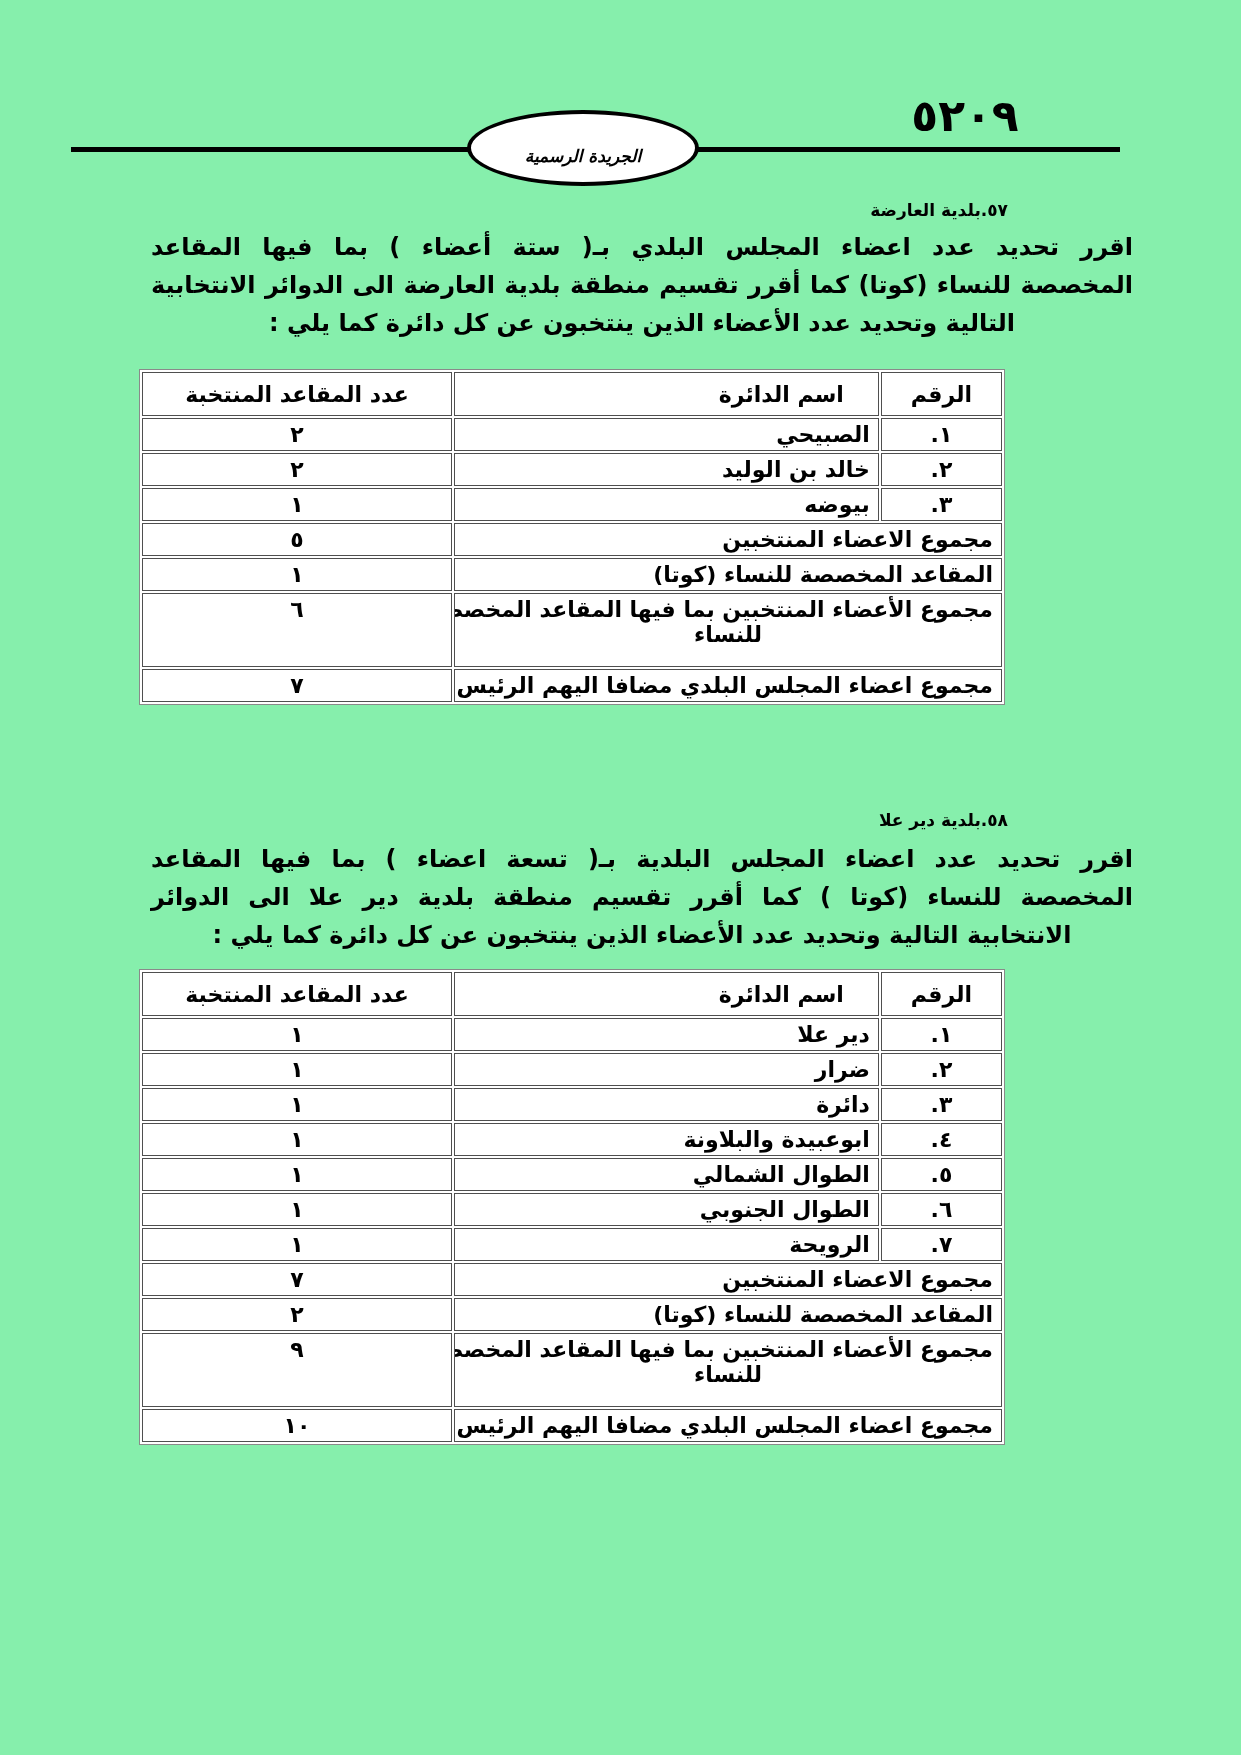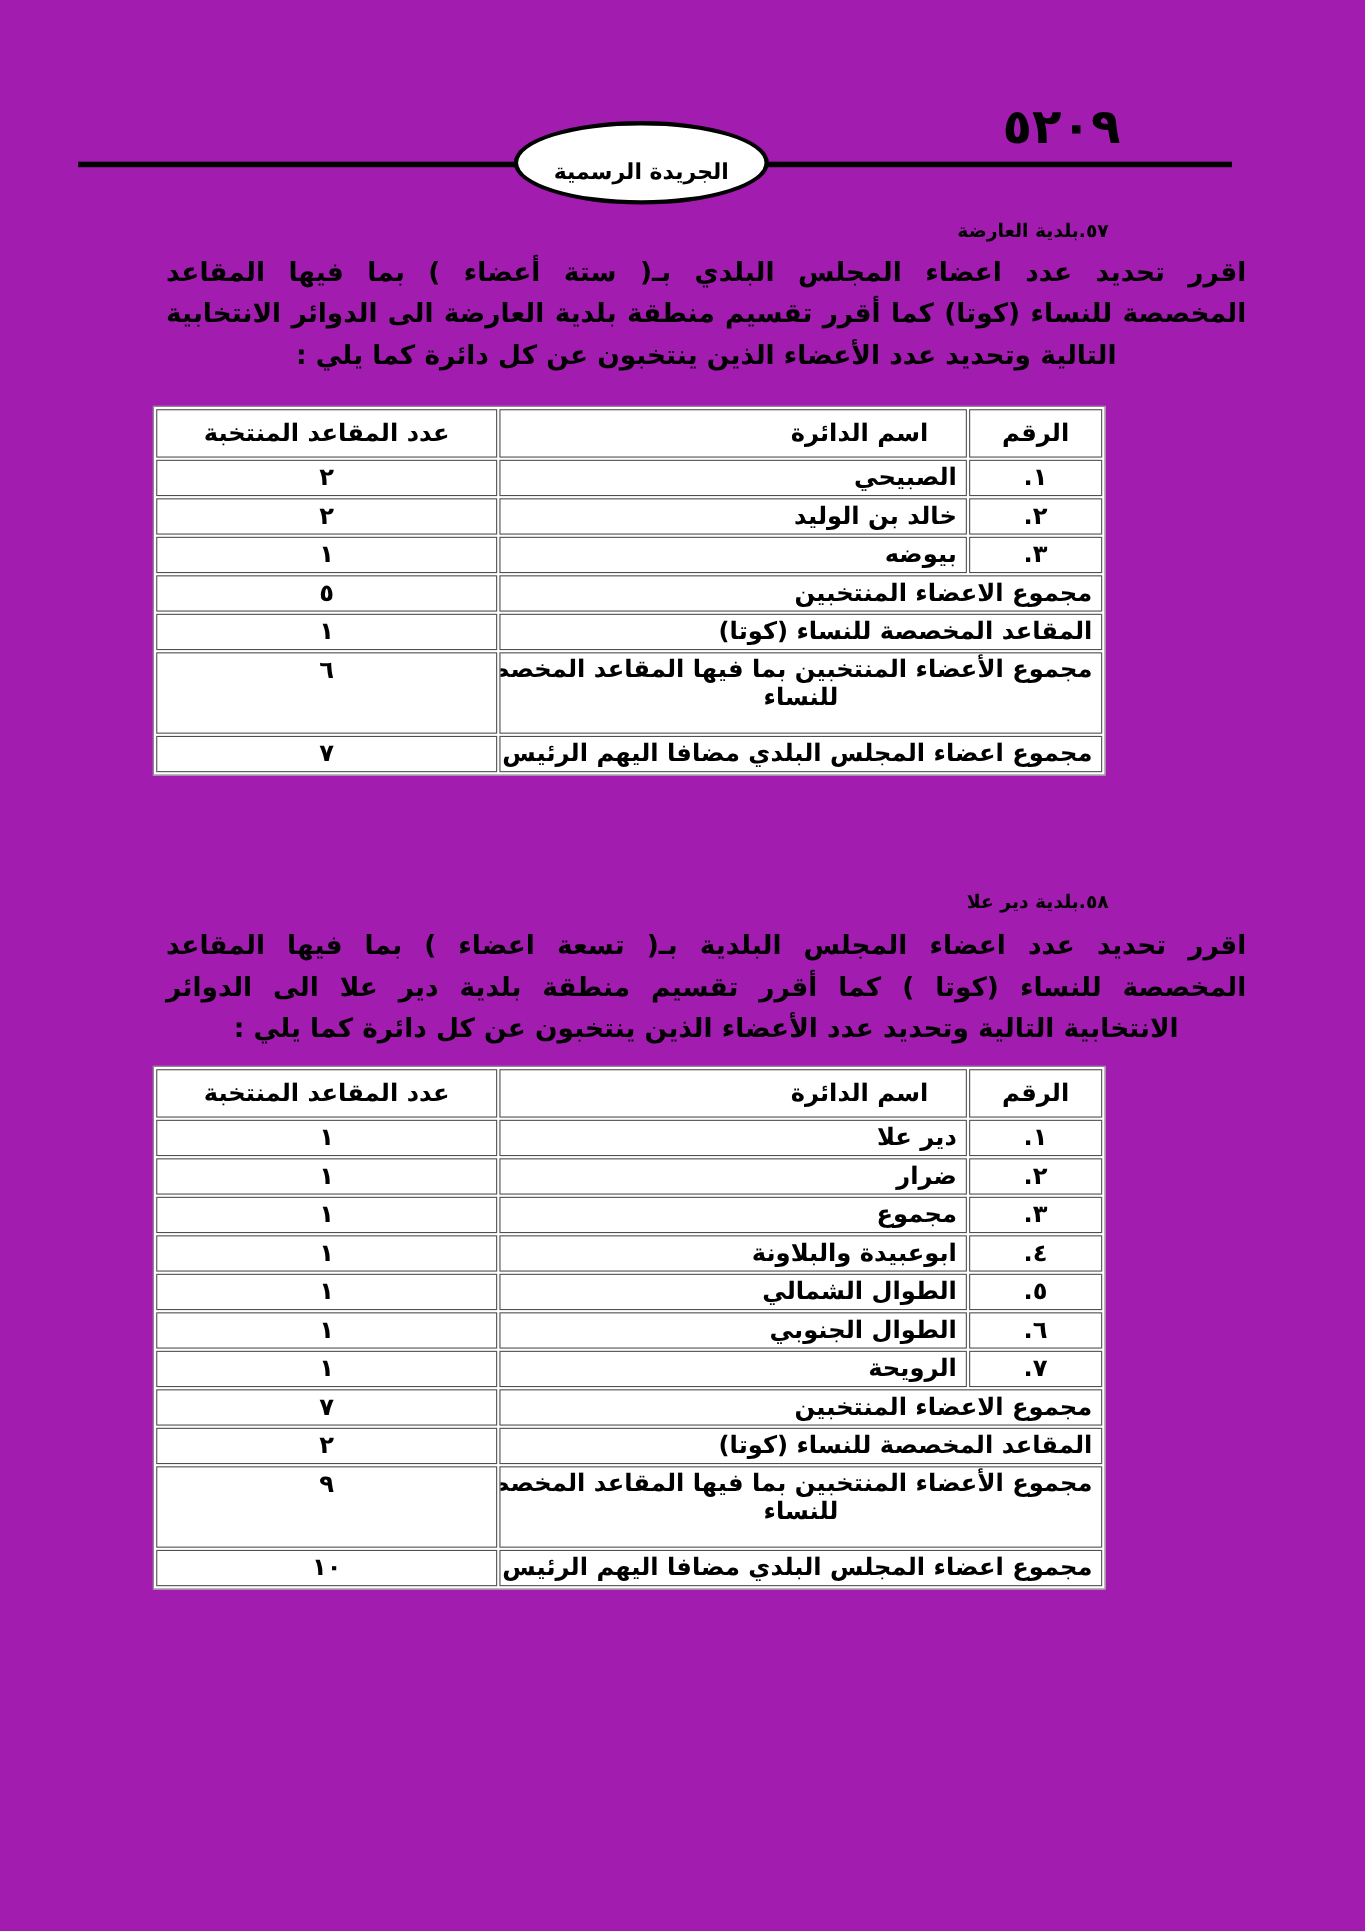--- a/index.html
+++ b/index.html
@@ -1,19 +1,19 @@
 <!DOCTYPE html>
 <html lang="ar" dir="rtl"><head>
 <meta charset="utf-8">
 <style>
   html,body{margin:0;padding:0;background:#fff;}
   .page{
     position:relative;
     width:1241px;height:1755px;
-    background:#a21caf;
+    background:#86efac;
     font-family:"DejaVu Sans",sans-serif;
     font-weight:bold;
     color:#000;
     direction:rtl;
     overflow:hidden;
   }
   
   .hline{
     position:absolute;left:71px;top:147px;width:1049px;height:5px;
     background:#000;
@@ -22,22 +22,23 @@
     position:absolute;top:92px;left:900px;width:130px;
     font-size:44px;line-height:1.1;text-align:center;
     letter-spacing:4px;
   }
   .badge{
     position:absolute;left:467px;top:110px;width:232px;height:76px;
     background:#fff;border:4px solid #000;border-radius:50%;
     box-sizing:border-box;
     display:flex;align-items:center;justify-content:center;
     padding-top:16px;
-    font-size:20px;
+    font-size:17px;
     z-index:2;
+    font-style:italic;
   }
   
   .sec-title{
     position:absolute;right:233px;
     font-size:17px;line-height:34px;white-space:nowrap;
   }
   .para{
     position:absolute;right:108px;width:982px;
     font-size:24px;
   }
@@ -173,21 +174,21 @@
       <td class="name-cell">دير علا</td>
       <td class="seats-cell">١</td>
     </tr>
     <tr>
       <td class="num-cell">٢.</td>
       <td class="name-cell">ضرار</td>
       <td class="seats-cell">١</td>
     </tr>
     <tr>
       <td class="num-cell">٣.</td>
-      <td class="name-cell">مجموع</td>
+      <td class="name-cell">دائرة</td>
       <td class="seats-cell">١</td>
     </tr>
     <tr>
       <td class="num-cell">٤.</td>
       <td class="name-cell">ابوعبيدة والبلاونة</td>
       <td class="seats-cell">١</td>
     </tr>
     <tr>
       <td class="num-cell">٥.</td>
       <td class="name-cell">الطوال الشمالي</td>

